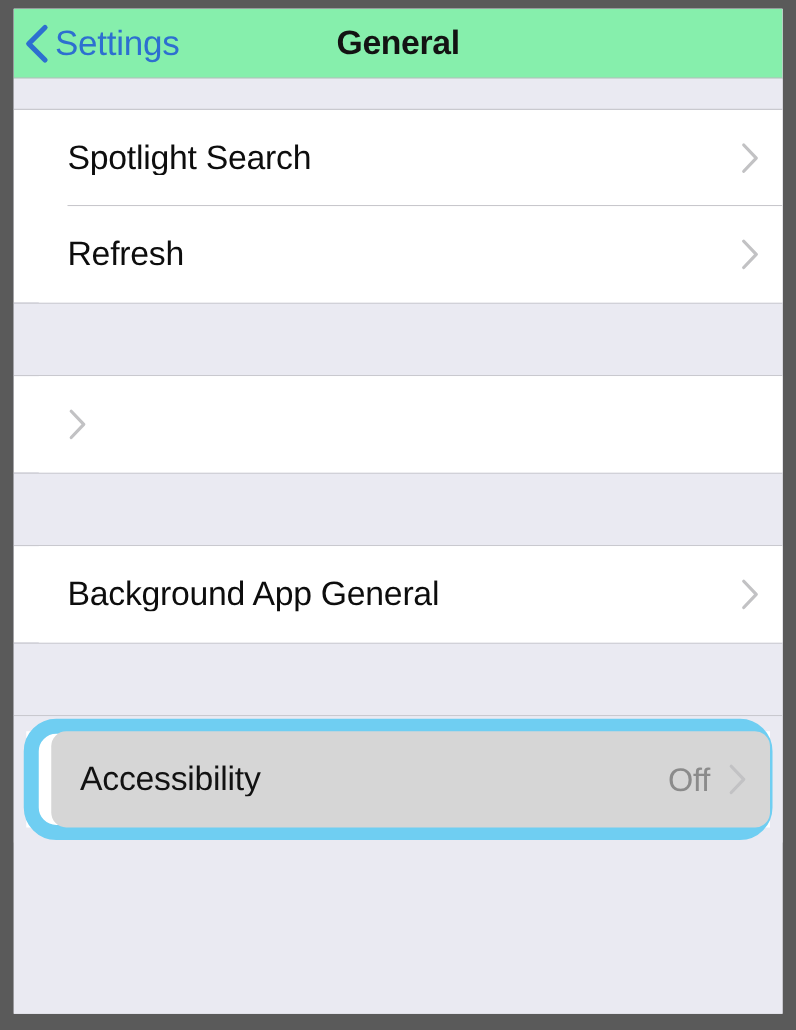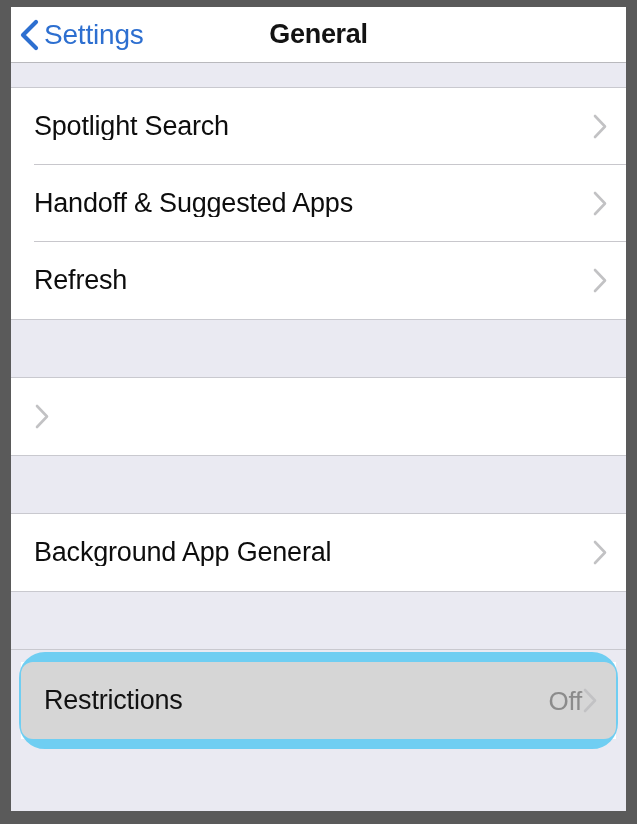--- a/index.html
+++ b/index.html
@@ -33,21 +33,21 @@
     width: 100%;
     height: 100%;
     background: #eaeaf2;
     overflow: hidden;
   }
 
   
   .navbar {
     position: relative;
     height: 56px;
-    background: #ffffff;
+    background: #86efac;
     border-bottom: 1px solid #b9b9bd;
     box-sizing: border-box;
   }
   .nav-back {
     position: absolute;
     left: 8px;
     top: 0;
     height: 55px;
     display: flex;
     align-items: center;
@@ -90,20 +90,21 @@
     background: #eaeaf2;
     border-top: 1px solid #c9c9cf;
     border-bottom: 1px solid #c9c9cf;
     box-sizing: border-box;
   }
   .gap.first {
     border-top: none;
   }
   .section {
     background: #ffffff;
+    padding-left: 20px;
   }
 
   .row {
     position: relative;
     height: 77px;
     background: #ffffff;
     display: flex;
     align-items: center;
     padding-left: 23px;
     padding-right: 18px;
@@ -131,20 +132,21 @@
     overflow: hidden;
   }
   .row.selected .row-label {
     color: #121212;
   }
   .row-value {
     font-size: 26px;
     color: #8b8b8b;
     letter-spacing: -0.2px;
     line-height: 1;
+    margin-right: 14px;
     white-space: nowrap;
   }
   .row-chevron {
     display: block;
     width: 16px;
     height: 27px;
     flex: none;
   }
 
   
@@ -191,27 +193,20 @@
         <div class="gap first" style="height: 25px;"></div>
         <div class="section">
           <div class="row">
             <span class="row-label">Spotlight Search</span>
             <svg class="row-chevron" viewBox="0 0 16 27">
               <polyline points="3,3 13,13.5 3,24" fill="none" stroke="#c2c2c4" stroke-width="2.6" stroke-linecap="round" stroke-linejoin="round"></polyline>
             </svg>
             <div class="row-sep"></div>
           </div>
           <div class="row">
-            <span class="row-label">Handoff &amp; Suggested Apps</span>
-            <svg class="row-chevron" viewBox="0 0 16 27">
-              <polyline points="3,3 13,13.5 3,24" fill="none" stroke="#c2c2c4" stroke-width="2.6" stroke-linecap="round" stroke-linejoin="round"></polyline>
-            </svg>
-            <div class="row-sep"></div>
-          </div>
-          <div class="row">
             <span class="row-label">Refresh</span>
             <svg class="row-chevron" viewBox="0 0 16 27">
               <polyline points="3,3 13,13.5 3,24" fill="none" stroke="#c2c2c4" stroke-width="2.6" stroke-linecap="round" stroke-linejoin="round"></polyline>
             </svg>
           </div>
         </div>
         <div class="gap" style="height: 59px;"></div>
         <div class="section">
           <div class="row">
             <svg class="row-chevron" viewBox="0 0 16 27">
@@ -226,21 +221,21 @@
             <svg class="row-chevron" viewBox="0 0 16 27">
               <polyline points="3,3 13,13.5 3,24" fill="none" stroke="#c2c2c4" stroke-width="2.6" stroke-linecap="round" stroke-linejoin="round"></polyline>
             </svg>
           </div>
         </div>
         <div class="gap" style="height: 59px;"></div>
         <div class="highlight-wrap">
           <div class="highlight-ring" style="border-color: rgb(111, 206, 242);"></div>
           <div class="section">
             <div class="row selected">
-              <span class="row-label">Restrictions</span>
+              <span class="row-label">Accessibility</span>
               <span class="row-value">Off</span>
               <svg class="row-chevron" viewBox="0 0 16 27">
                 <polyline points="3,3 13,13.5 3,24" fill="none" stroke="#c2c2c4" stroke-width="2.6" stroke-linecap="round" stroke-linejoin="round"></polyline>
               </svg>
             </div>
           </div>
         </div>
       </div>
 
   </div>

